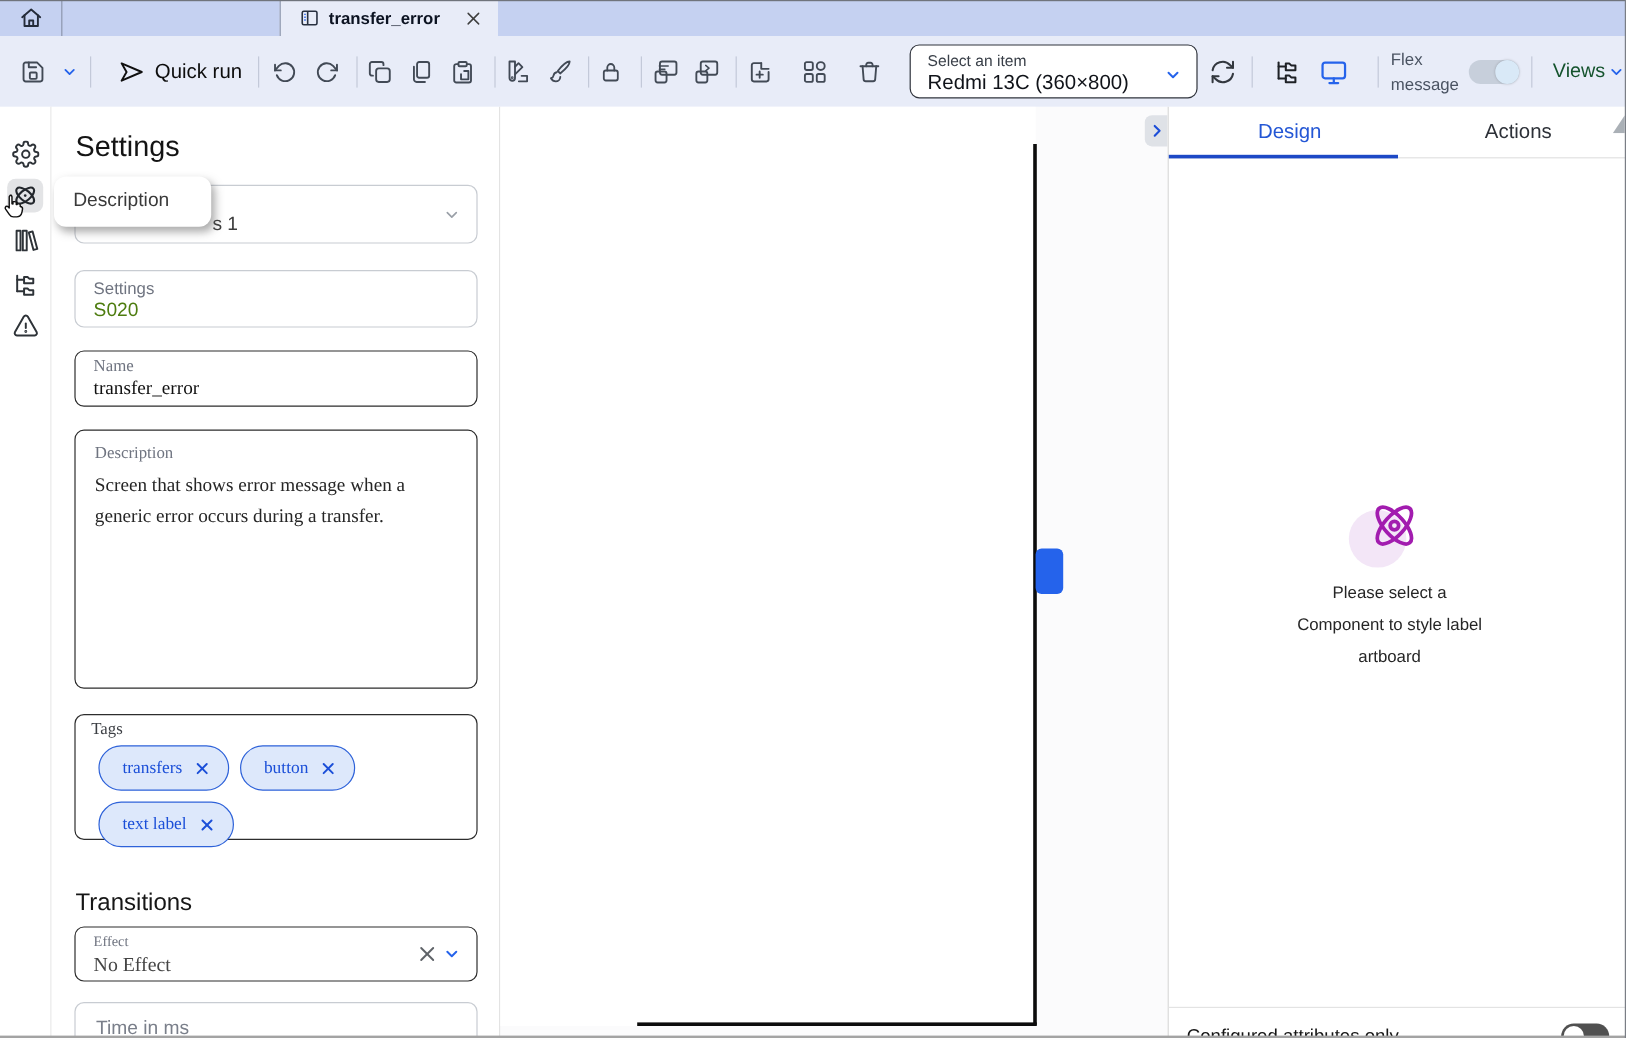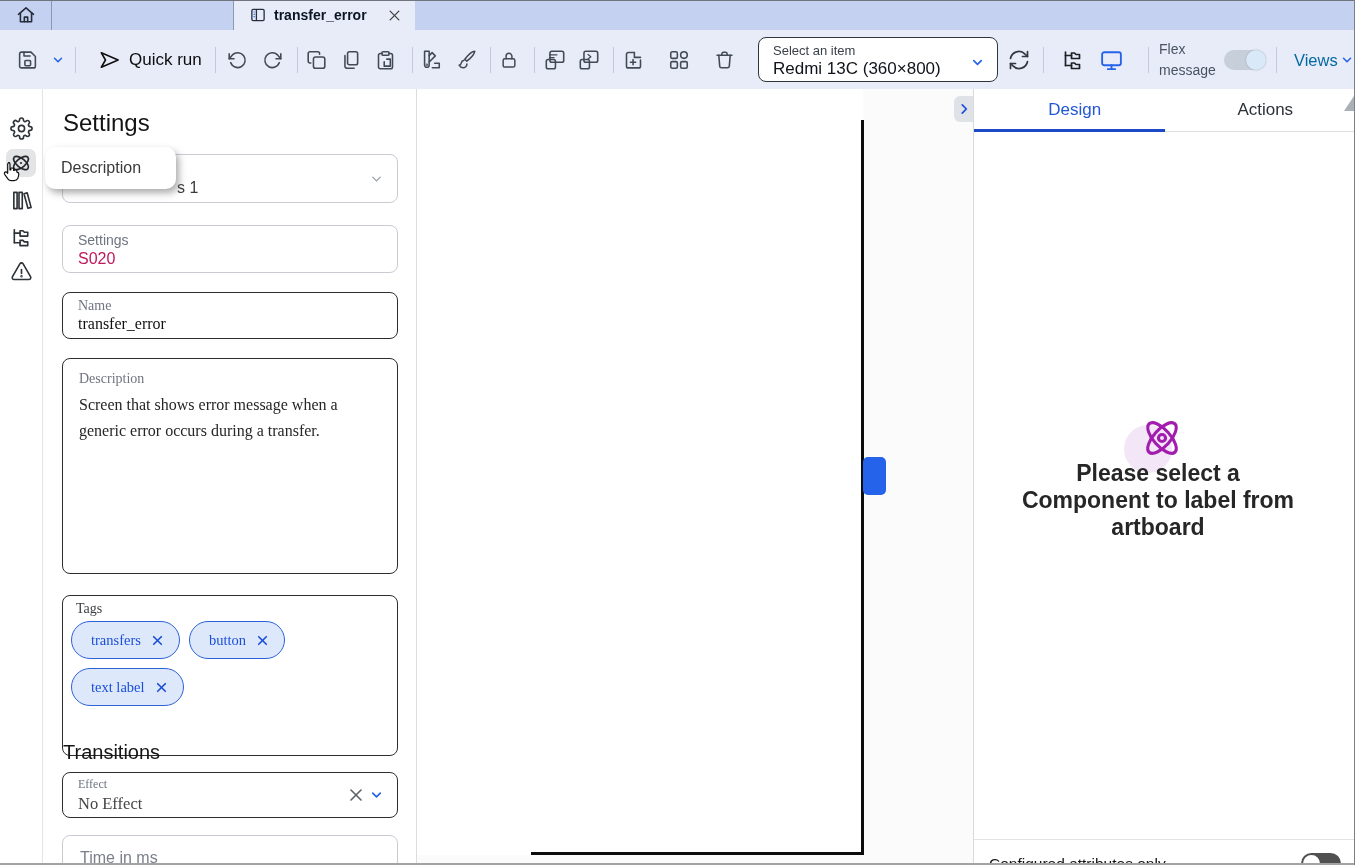--- a/index.html
+++ b/index.html
@@ -20,38 +20,38 @@
   .tb { position:absolute; top:50%; transform:translateY(-50%); display:flex; align-items:center; justify-content:center; }
   .tb-sep { position:absolute; top:50%; transform:translateY(-50%); width:1px; height:26px; background:#c3c9d9; }
   .tb-label { font-size:17px; color:#0d0d0d; font-weight:400; }
   .device-select { position:absolute; left:758px; top:7px; width:240px; height:45px; background:#fff; border:1.5px solid #30343c; border-radius:8px; padding:5px 14px 0 14px; }
   .device-select .ds-label { font-size:13px; color:#3a4049; }
   .device-select .ds-value { font-size:17px; color:#101319; margin-top:1px; }
   .device-select .ds-chev { position:absolute; right:12px; top:17px; }
   .flexguides-label { font-size:14px; color:#4a5362; line-height:21px; }
   .toggle-on { width:42px; height:20px; border-radius:10px; background:#c7cfdb; position:relative; }
   .toggle-on .knob { position:absolute; right:0px; top:0px; width:20px; height:20px; border-radius:50%; background:#d9e9f7; box-shadow:0 0 2px rgba(0,0,0,.25); }
-  .views-label { font-size:16.5px; color:#0369a1; font-weight:500; }
+  .views-label { font-size:16.5px; color:#14532d; font-weight:500; }
 
   
   .main { position:absolute; left:0; top:89px; width:1355px; height:778px; display:flex; }
   .rail { width:43px; height:100%; background:#fff; border-right:1px solid #e4e4e4; position:relative; }
   .rail-item { position:absolute; left:6px; width:30px; height:28px; display:flex; align-items:center; justify-content:center; border-radius:7px; }
   .rail-item.sel { background:#e3e4e6; }
 
   
   .spanel { width:374px; height:100%; background:#fff; border-right:1px solid #dcdcdc; position:relative; overflow:hidden; }
   .sp-title { position:absolute; left:20px; top:20px; font-size:24px; font-weight:400; color:#141414; }
   .field { position:absolute; left:19px; width:336px; background:#fff; border:1px solid #c8ccd2; border-radius:8px; }
   .field.dark { border:1.5px solid #2d2d2d;font-family:Liberation Serif, serif; }
   .f-label { position:absolute; left:15px; top:6px; font-size:14px; color:#6f7480; }
   .f-value { position:absolute; left:15px; top:24px; font-size:16px; color:#111; }
   .chev-gray { position:absolute; right:13px; top:50%; transform:translateY(-50%); }
   .tags-label { position:absolute; left:13px; top:5px; font-size:14px; color:#3c3f44; }
-  .chips { position:absolute; left:8px; top:25px; width:310px; display:flex; flex-wrap:wrap; gap:9px; }
+  .chips { position:absolute; left:19px; top:25px; width:310px; display:flex; flex-wrap:wrap; gap:9px; }
   .chip { height:38px; border-radius:19px; background:#dde8fb; border:1px solid #2e62d9; display:flex; align-items:center; padding:0 15px 0 19px; }
   .chip span { font-size:14.5px; color:#1b4fd8; font-weight:500; }
   .chip svg { margin-left:10px; }
   .sp-transitions { position:absolute; left:20px; top:652px; font-size:20px; font-weight:400; color:#161616; }
   .tooltip { position:absolute; left:2px; top:58px; width:131px; height:42px; background:#fff; border-radius:10px; box-shadow:3px 4px 7px rgba(90,90,90,.5); display:flex; align-items:center; padding-left:16px; z-index:5; }
   .tooltip span { font-size:16px; color:#3a3a3a; }
 
   
   .canvas { flex:1; height:100%; background:#fbfbfc; position:relative; }
   .artboard-fill { position:absolute; left:0; top:0; width:446px; height:766px; background:#fff; }
@@ -62,21 +62,21 @@
 
   
   .dpanel { width:382px; height:100%; background:#fff; border-left:1px solid #d9d9d9; position:relative; }
   .dp-tabs { position:absolute; left:0; top:0; width:100%; height:43px; border-bottom:1px solid #e1e1e1; display:flex; }
   .dp-tab { width:50%; display:flex; align-items:center; justify-content:center; font-size:17px; font-weight:400;margin-left:11px; }
   .dp-tab.active { color:#2457d5; }
   .dp-tab.inactive { color:#2d3138; }
   .dp-underline { position:absolute; left:0; top:40px; width:191px; height:3px; background:#1d49c6; }
   .dp-icon-wrap { position:absolute; left:150px; top:336px; width:48px; height:48px; border-radius:50%; background:#f3e6f7; }
   .dp-atom { position:absolute; left:163px; top:324px; }
-  .dp-msg { position:absolute; left:0; top:371px; width:368px; text-align:center; font-size:23px; font-weight:700; color:#262626; line-height:27px; }
+  .dp-msg { position:absolute; left:0; top:391px; width:368px; text-align:center; font-size:14px; font-weight:400; color:#262626; line-height:27px; }
   .dp-footer-divider { position:absolute; left:0; top:750px; width:100%; height:1px; background:#e3e3e3; }
   .dp-footer { position:absolute; left:15px; top:764px; width:352px; display:flex; align-items:center; }
   .dp-footer span { font-size:15.5px; color:#141414; flex:1; }
   .toggle-dark { width:40px; height:21px; border-radius:11px; background:#505050; position:relative; }
   .toggle-dark .knob { position:absolute; left:2px; top:2px; width:17px; height:17px; border-radius:50%; background:#fff; }
 
   .bottom-line { position:absolute; left:0; top:863px; width:1355px; height:2px; background:#a3a3a3; z-index:20; }
   .bottom-white { position:absolute; left:0; top:865px; width:1355px; height:2px; background:#fdfdfd; z-index:20; }
   .cursor { position:absolute; left:1px; top:160px; z-index:30; }
 </style>
@@ -330,34 +330,34 @@
 
       <div class="field" style="top:65px;height:49px">
         <div class="f-value" style="left:114px;color:#3c3c3c">s 1</div>
         <svg class="chev-gray" width="15" height="15" viewBox="0 0 24 24" fill="none" stroke="#9aa0a8" stroke-width="2.2" stroke-linecap="round" stroke-linejoin="round">
             <polyline points="6 9 12 15 18 9"></polyline>
           </svg>
       </div>
 
       <div class="field" style="top:136px;height:48px">
         <div class="f-label">Settings</div>
-        <div class="f-value" style="color:#be185d">S020</div>
+        <div class="f-value" style="color:#4d7c0f">S020</div>
       </div>
 
       <div class="field dark" style="top:203px;height:47px">
         <div class="f-label" style="top:5px">Name</div>
         <div class="f-value" style="top:22px">transfer_error</div>
       </div>
 
       <div class="field dark" style="top:269px;height:216px">
         <div class="f-label" style="left:16px;top:12px">Description</div>
         <div style="position:absolute;left:16px;top:33px;width:265px;font-size:16px;line-height:26px;color:#262626">Screen that shows error message when a generic error occurs during a transfer.</div>
       </div>
 
-      <div class="field dark" style="top:506px;height:161px">
+      <div class="field dark" style="top:506px;height:105px">
         <div class="tags-label">Tags</div>
         <div class="chips">
           <div class="chip">
               <span>transfers</span>
               <svg width="13" height="13" viewBox="0 0 24 24" fill="none" stroke="#1b4fd8" stroke-width="3" stroke-linecap="round">
                 <line x1="5" y1="5" x2="19" y2="19"></line>
                 <line x1="19" y1="5" x2="5" y2="19"></line>
               </svg>
             </div>
           <div class="chip">
@@ -420,21 +420,21 @@
       <div class="dp-underline"></div>
 
       <div class="dp-icon-wrap"></div>
       <svg class="dp-atom" width="50" height="50" viewBox="0 0 24 24" fill="none" stroke="#a21caf" stroke-width="1.5">
           <ellipse cx="12" cy="12" rx="9.2" ry="4" transform="rotate(48 12 12)"></ellipse>
           <ellipse cx="12" cy="12" rx="9.2" ry="4" transform="rotate(-48 12 12)"></ellipse>
           <circle cx="12" cy="12" r="1.7"></circle>
         </svg>
       <div class="dp-msg">
         <div>Please select a</div>
-        <div>Component to label from</div>
+        <div>Component to style label</div>
         <div>artboard</div>
       </div>
 
       <div class="dp-footer-divider"></div>
       <div class="dp-footer">
         <span>Configured attributes only</span>
         <div class="toggle-dark">
             <div class="knob"></div>
           </div>
       </div>

